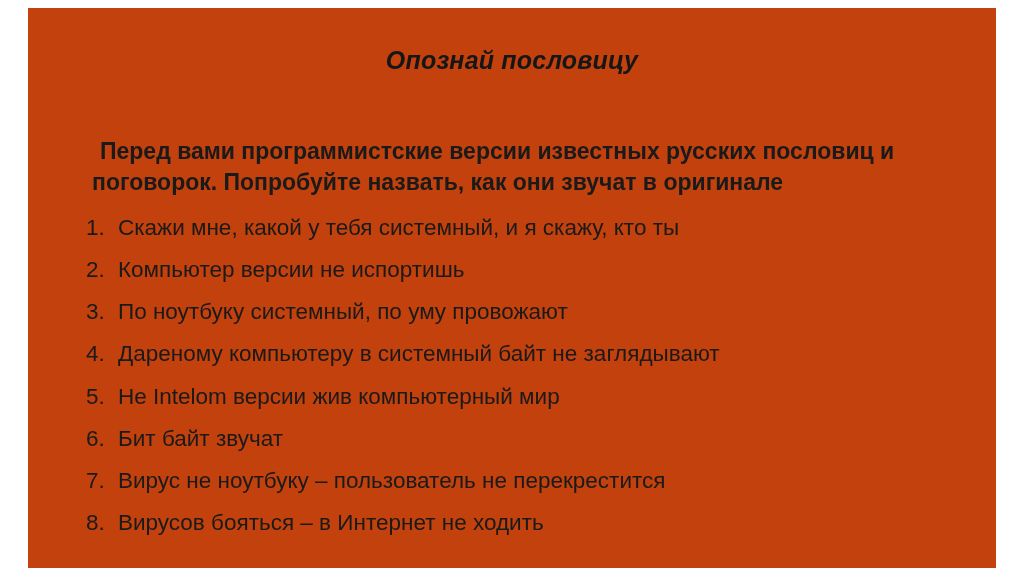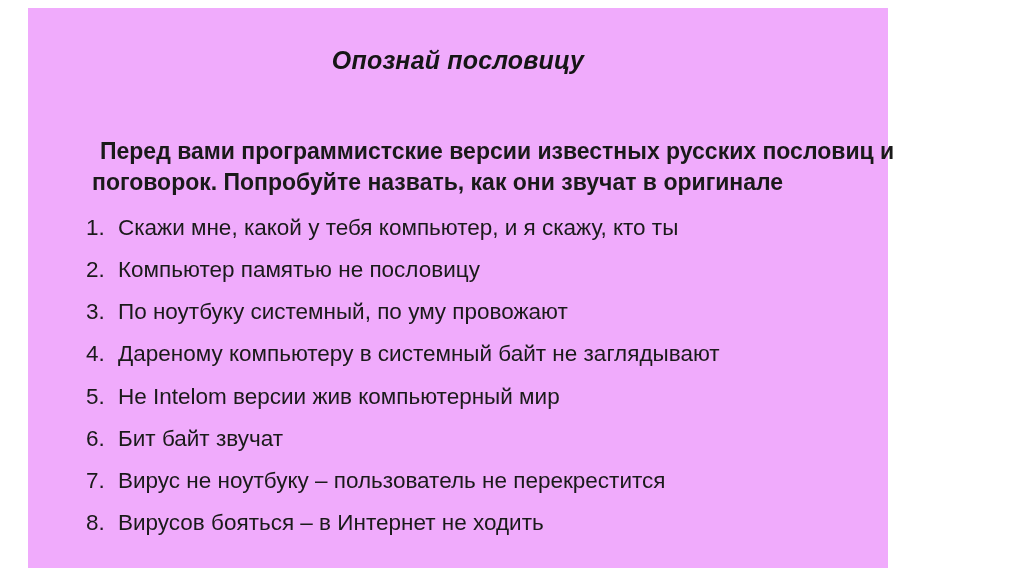--- a/index.html
+++ b/index.html
@@ -10,23 +10,23 @@
   body {
     width: 1024px;
     height: 576px;
     font-family: "Liberation Sans", sans-serif;
     overflow: hidden;
   }
   .slide {
     position: absolute;
     left: 28px;
     top: 8px;
-    width: 860px;
+    width: 968px;
     height: 560px;
-    background: #f0abfc;
+    background: #c2410c;
     box-sizing: border-box;
   }
   .slide-title {
     position: absolute;
     left: 0;
     top: 38px;
     width: 100%;
     text-align: center;
     font-size: 25px;
     font-weight: bold;
@@ -78,25 +78,25 @@
 
   <div class="slide-title">Опознай пословицу</div>
 
   <div class="body-block">
 
     <p class="intro">Перед вами программистские версии известных русских пословиц и поговорок. Попробуйте назвать, как они звучат в оригинале</p>
 
     <ol class="prov-list">
       <li>
         <span class="num">1.</span>
-        <span class="li-text">Скажи мне, какой у тебя компьютер, и я скажу, кто ты</span>
+        <span class="li-text">Скажи мне, какой у тебя системный, и я скажу, кто ты</span>
       </li>
       <li>
         <span class="num">2.</span>
-        <span class="li-text">Компьютер памятью не пословицу</span>
+        <span class="li-text">Компьютер версии не испортишь</span>
       </li>
       <li>
         <span class="num">3.</span>
         <span class="li-text">По ноутбуку системный, по уму провожают</span>
       </li>
       <li>
         <span class="num">4.</span>
         <span class="li-text">Дареному компьютеру в системный байт не заглядывают</span>
       </li>
       <li>

